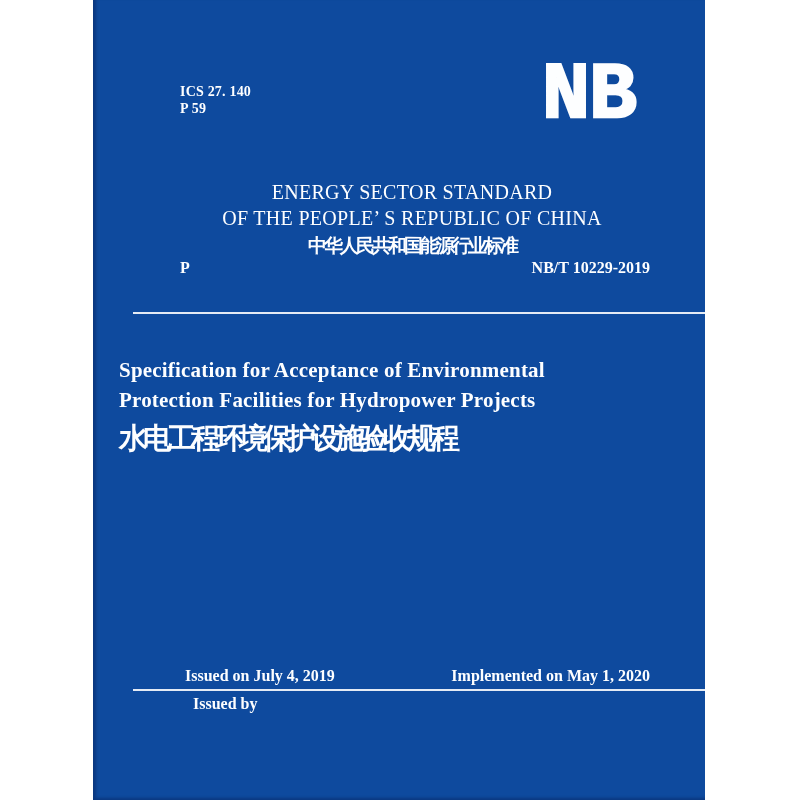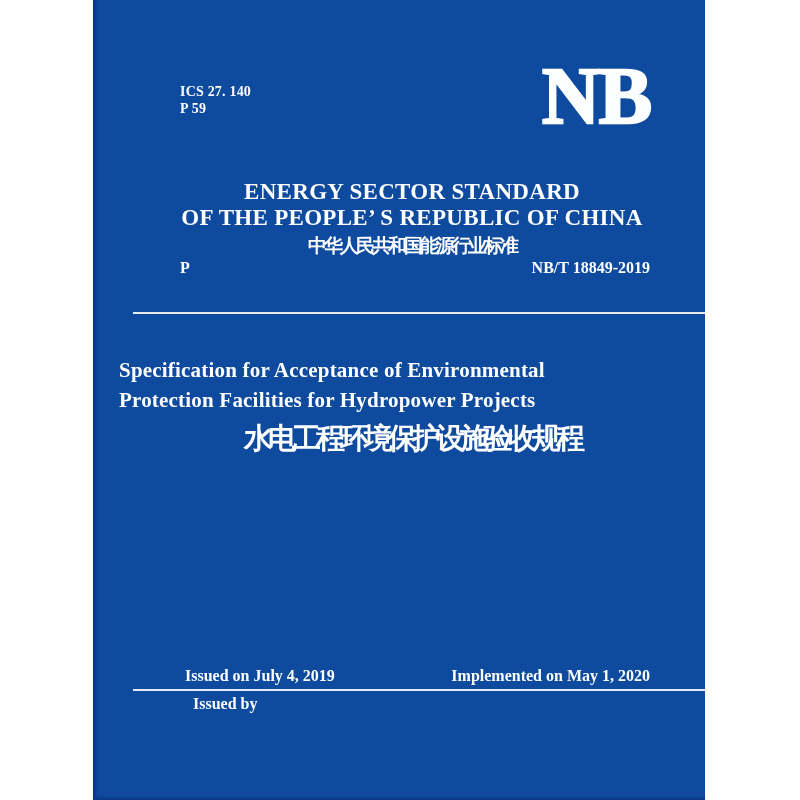--- a/index.html
+++ b/index.html
@@ -34,40 +34,40 @@
     font-size: 14px;
     font-weight: bold;
     line-height: 17px;
     letter-spacing: 0.2px;
     white-space: pre;
   }
   .nb-logo {
     position: absolute;
     left: 449px;
     top: 56px;
-    font-family: Liberation Serif, serif;
+    font-family: Liberation Mono, monospace;
     font-size: 80px;
     line-height: 80px;
     font-weight: 700;
     letter-spacing: -1px;
     -webkit-text-stroke: 2.5px #FDFEFF;
   }
   .std-header {
     position: absolute;
     top: 179px;
     left: 0;
     width: 100%;
     box-sizing: border-box;
     padding-left: 26px;
     text-align: center;
   }
   .std-header .en {
-    font-size: 23px;
+    font-size: 20px;
     line-height: 26px;
-    font-weight: bold;
+    font-weight: normal;
     letter-spacing: 0.3px;
   }
   .std-header .cn {
     margin-top: 2px;
     font-family: "Liberation Sans", "DejaVu Sans", sans-serif;
     font-size: 19px;
     line-height: 25px;
     font-weight: bold;
     letter-spacing: -3px;
   }
@@ -102,21 +102,21 @@
     font-weight: bold;
     letter-spacing: 0.2px;
   }
   .title-cn {
     position: absolute;
     top: 420px;
     left: 0;
     width: 100%;
     box-sizing: border-box;
     padding-left: 26px;
-    text-align: center;
+    text-align: left;
     font-size: 29px;
     line-height: 36px;
     font-weight: bold;
     letter-spacing: -5px;
   }
   .issue-row {
     position: absolute;
     top: 667px;
     left: 92px;
     right: 55px;
@@ -148,21 +148,21 @@
     <div class="nb-logo">NB</div>
 
     <div class="std-header">
       <div class="en">ENERGY SECTOR STANDARD</div>
       <div class="en">OF THE PEOPLE’ S REPUBLIC OF CHINA</div>
       <div class="cn">中华人民共和国能源行业标准</div>
     </div>
 
     <div class="p-row">
       <span>P</span>
-      <span>NB/T 18849-2019</span>
+      <span>NB/T 10229-2019</span>
     </div>
 
     <div class="rule rule-1"></div>
 
     <div class="title-en">
       <div>Specification for Acceptance of Environmental</div>
       <div>Protection Facilities for Hydropower Projects</div>
     </div>
 
     <div class="title-cn">水电工程环境保护设施验收规程</div>

